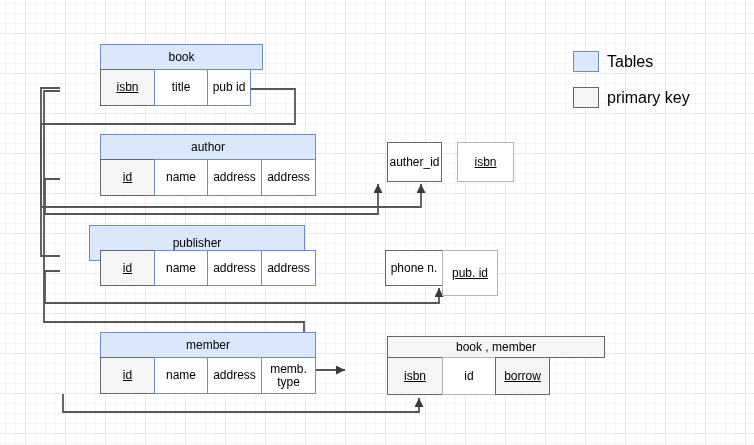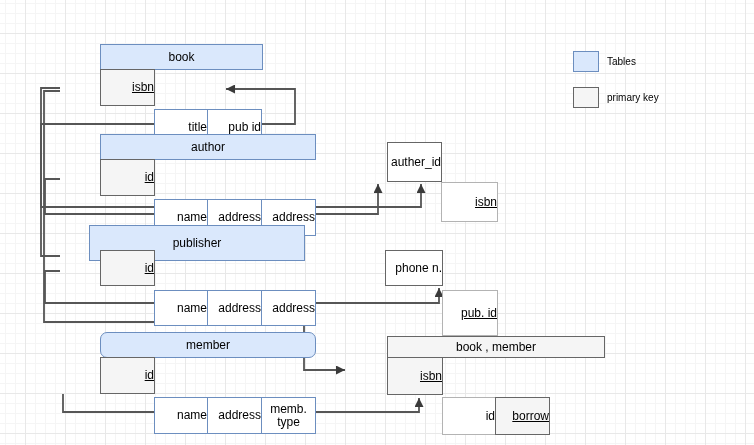--- a/index.html
+++ b/index.html
@@ -18,36 +18,36 @@
   }
   .lyr{position:absolute;left:0;top:0;}
   .tbl{position:absolute;font-size:12px;color:#000;}
   .hdr{
     position:absolute;display:flex;align-items:center;justify-content:center;
     background:#dae8fc;border:1px solid #6c8ebf;box-sizing:border-box;
     font-size:12px;color:#000;
   }
   .row{position:absolute;display:flex;}
   .cell{
-    display:flex;align-items:center;justify-content:flex-end;text-align:center;
+    display:flex;align-items:center;justify-content:center;text-align:center;
     box-sizing:border-box;background:#fff;font-size:12px;color:#000;
     line-height:13px;
   }
-  .cell + .cell{margin-left:-1px;margin-top:40px;}
+  .cell + .cell{margin-left:-1px;}
   .c-blue{border:1px solid #6c8ebf;}
   .c-pk{border:1px solid #666666;background:#f5f5f5;}
   .c-dark{border:1px solid #666666;}
   .c-light{border:1px solid #b3b3b3;}
   .grayhdr{background:#f5f5f5;border:1px solid #666666;text-align:right;}
   .u span{text-decoration:underline;}
   .legend-row{position:absolute;display:flex;align-items:center;}
   .swatch{width:26px;height:21px;box-sizing:border-box;margin-right:8px;}
   .sw-blue{background:#dae8fc;border:1px solid #6c8ebf;}
   .sw-gray{background:#f5f5f5;border:1px solid #666666;}
-  .legend-label{font-size:10px;color:#000;}
+  .legend-label{font-size:16px;color:#000;}
 </style>
 </head>
 <body>
 
 <div class="canvas">
 
   <svg class="lyr" width="754" height="445">
     <defs>
       <marker id="arr" viewBox="0 0 10 10" refX="10" refY="5" markerWidth="9" markerHeight="9" markerUnits="userSpaceOnUse" orient="auto-start-reverse">
         <path d="M0,0 L10,5 L0,10 Z" fill="#3a3a3a"></path>
@@ -65,21 +65,21 @@
     <div class="hdr" style="left:60px;top:44px;width:163px;height:26px;">
         <span>book</span>
       </div>
     <div class="row" style="left:60px;top:69px;">
       <div class="cell c-pk u" style="width:55px;height:37px;">
           <span>isbn</span>
         </div>
       <div class="cell c-blue" style="width:54px;height:37px;">
           <span>title</span>
         </div>
-      <div class="cell c-blue" style="width:55px;height:37px;">
+      <div class="cell c-blue" style="width:44px;height:37px;">
           <span>pub id</span>
         </div>
     </div>
   </div>
 
   <div class="tbl">
     <div class="hdr" style="left:60px;top:134px;width:216px;height:26px;">
         <span>author</span>
       </div>
     <div class="row" style="left:60px;top:159px;">
@@ -112,41 +112,41 @@
       <div class="cell c-blue" style="width:55px;height:36px;">
           <span>address</span>
         </div>
       <div class="cell c-blue" style="width:55px;height:36px;">
           <span>address</span>
         </div>
     </div>
   </div>
 
   <div class="tbl">
-    <div class="hdr" style="left:60px;top:332px;width:216px;height:26px;border-radius:7px;">
+    <div class="hdr" style="left:60px;top:332px;width:216px;height:26px;">
         <span>member</span>
       </div>
     <div class="row" style="left:60px;top:357px;">
       <div class="cell c-pk u" style="width:55px;height:37px;">
           <span>id</span>
         </div>
       <div class="cell c-blue" style="width:54px;height:37px;">
           <span>name</span>
         </div>
       <div class="cell c-blue" style="width:55px;height:37px;">
           <span>address</span>
         </div>
       <div class="cell c-blue" style="width:55px;height:37px;padding:0 2px;">
           <span>memb. type</span>
         </div>
     </div>
   </div>
 
   <div class="tbl">
-    <div class="row" style="left:347px;top:142px;">
+    <div class="row" style="left:347px;top:142px;gap:16px;">
       <div class="cell c-dark" style="width:55px;height:40px;">
           <span>auther_id</span>
         </div>
       <div class="cell c-light u" style="width:57px;height:40px;">
           <span>isbn</span>
         </div>
     </div>
   </div>
 
   <div class="tbl">

